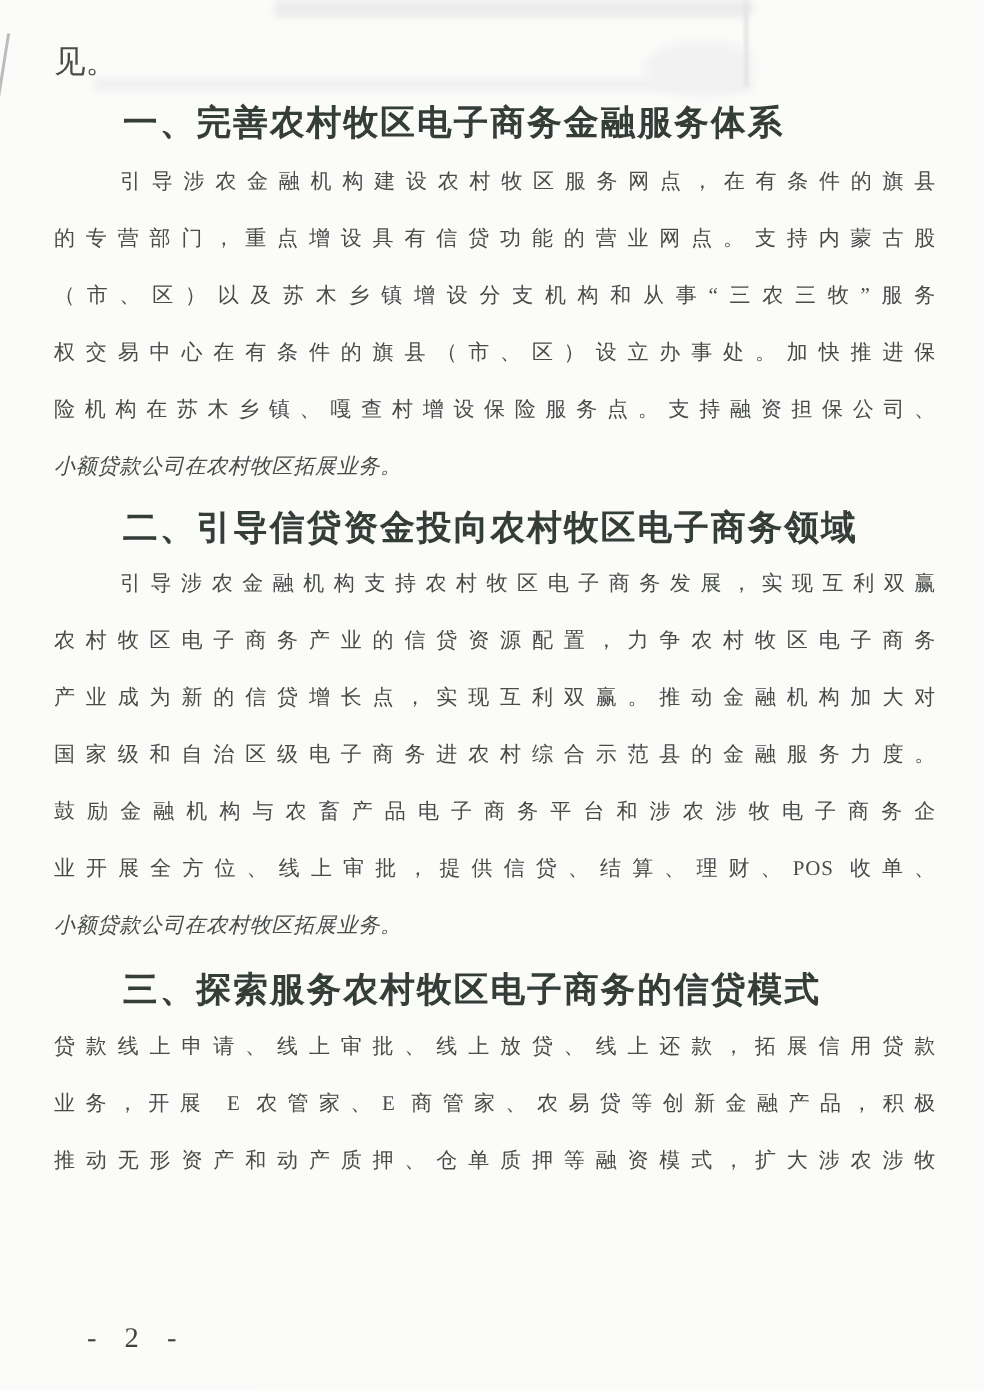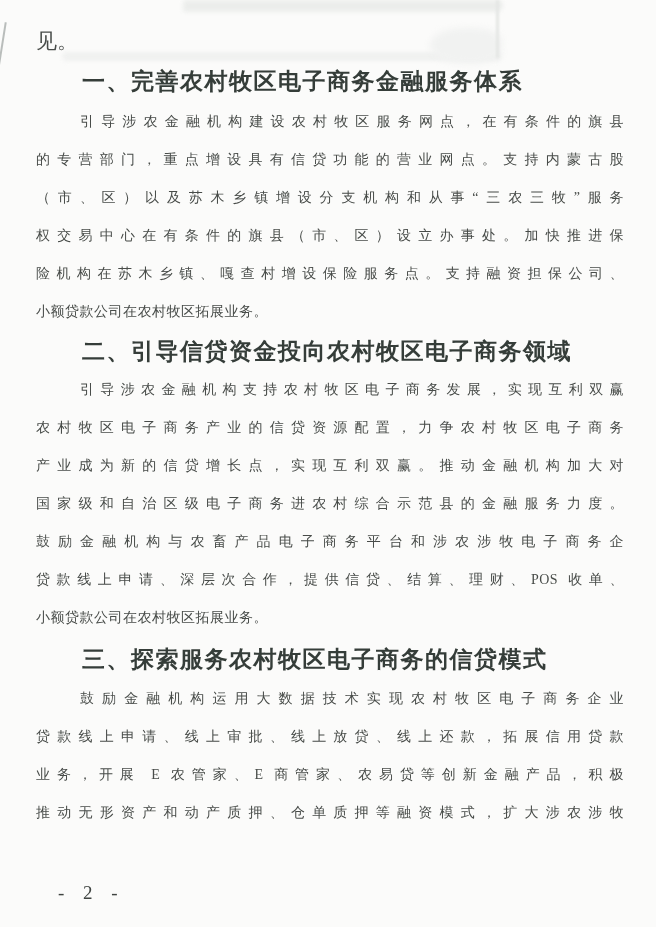--- a/index.html
+++ b/index.html
@@ -27,20 +27,21 @@
     text-align: justify;
     text-align-last: justify;
     letter-spacing: 0.5px;
     white-space: normal;
   }
   .line.first {
     padding-left: 44px;
   }
   .line.last {
     text-align-last: left;
+    font-style: italic;
   }
   .opening {
     font-size: 21px;
     line-height: 38px;
     color: #484c49;
   }
   .heading {
     font-family: "Liberation Sans", "DejaVu Sans", sans-serif;
     font-weight: bold;
     font-size: 23px;
@@ -123,27 +124,26 @@
     <div class="line last">小额贷款公司在农村牧区拓展业务。</div>
   </div>
 
   <div class="block heading" style="top:332px">二、引导信贷资金投向农村牧区电子商务领域</div>
   <div class="block" style="top:371px">
     <div class="line first">引导涉农金融机构支持农村牧区电子商务发展，实现互利双赢</div>
     <div class="line">农村牧区电子商务产业的信贷资源配置，力争农村牧区电子商务</div>
     <div class="line">产业成为新的信贷增长点，实现互利双赢。推动金融机构加大对</div>
     <div class="line">国家级和自治区级电子商务进农村综合示范县的金融服务力度。</div>
     <div class="line">鼓励金融机构与农畜产品电子商务平台和涉农涉牧电子商务企</div>
-    <div class="line">贷款线上申请、深层次合作，提供信贷、结算、理财、POS 收单、</div>
+    <div class="line">业开展全方位、线上审批，提供信贷、结算、理财、POS 收单、</div>
     <div class="line last">小额贷款公司在农村牧区拓展业务。</div>
   </div>
 
   <div class="block heading" style="top:640px">三、探索服务农村牧区电子商务的信贷模式</div>
   <div class="block" style="top:680px">
-    <div class="line first">鼓励金融机构运用大数据技术实现农村牧区电子商务企业</div>
     <div class="line">贷款线上申请、线上审批、线上放贷、线上还款，拓展信用贷款</div>
     <div class="line">业务，开展 E 农管家、E 商管家、农易贷等创新金融产品，积极</div>
     <div class="line">推动无形资产和动产质押、仓单质押等融资模式，扩大涉农涉牧</div>
 
   </div>
 
   <div class="page-number">- 2 -</div>
 
 </div>
 

